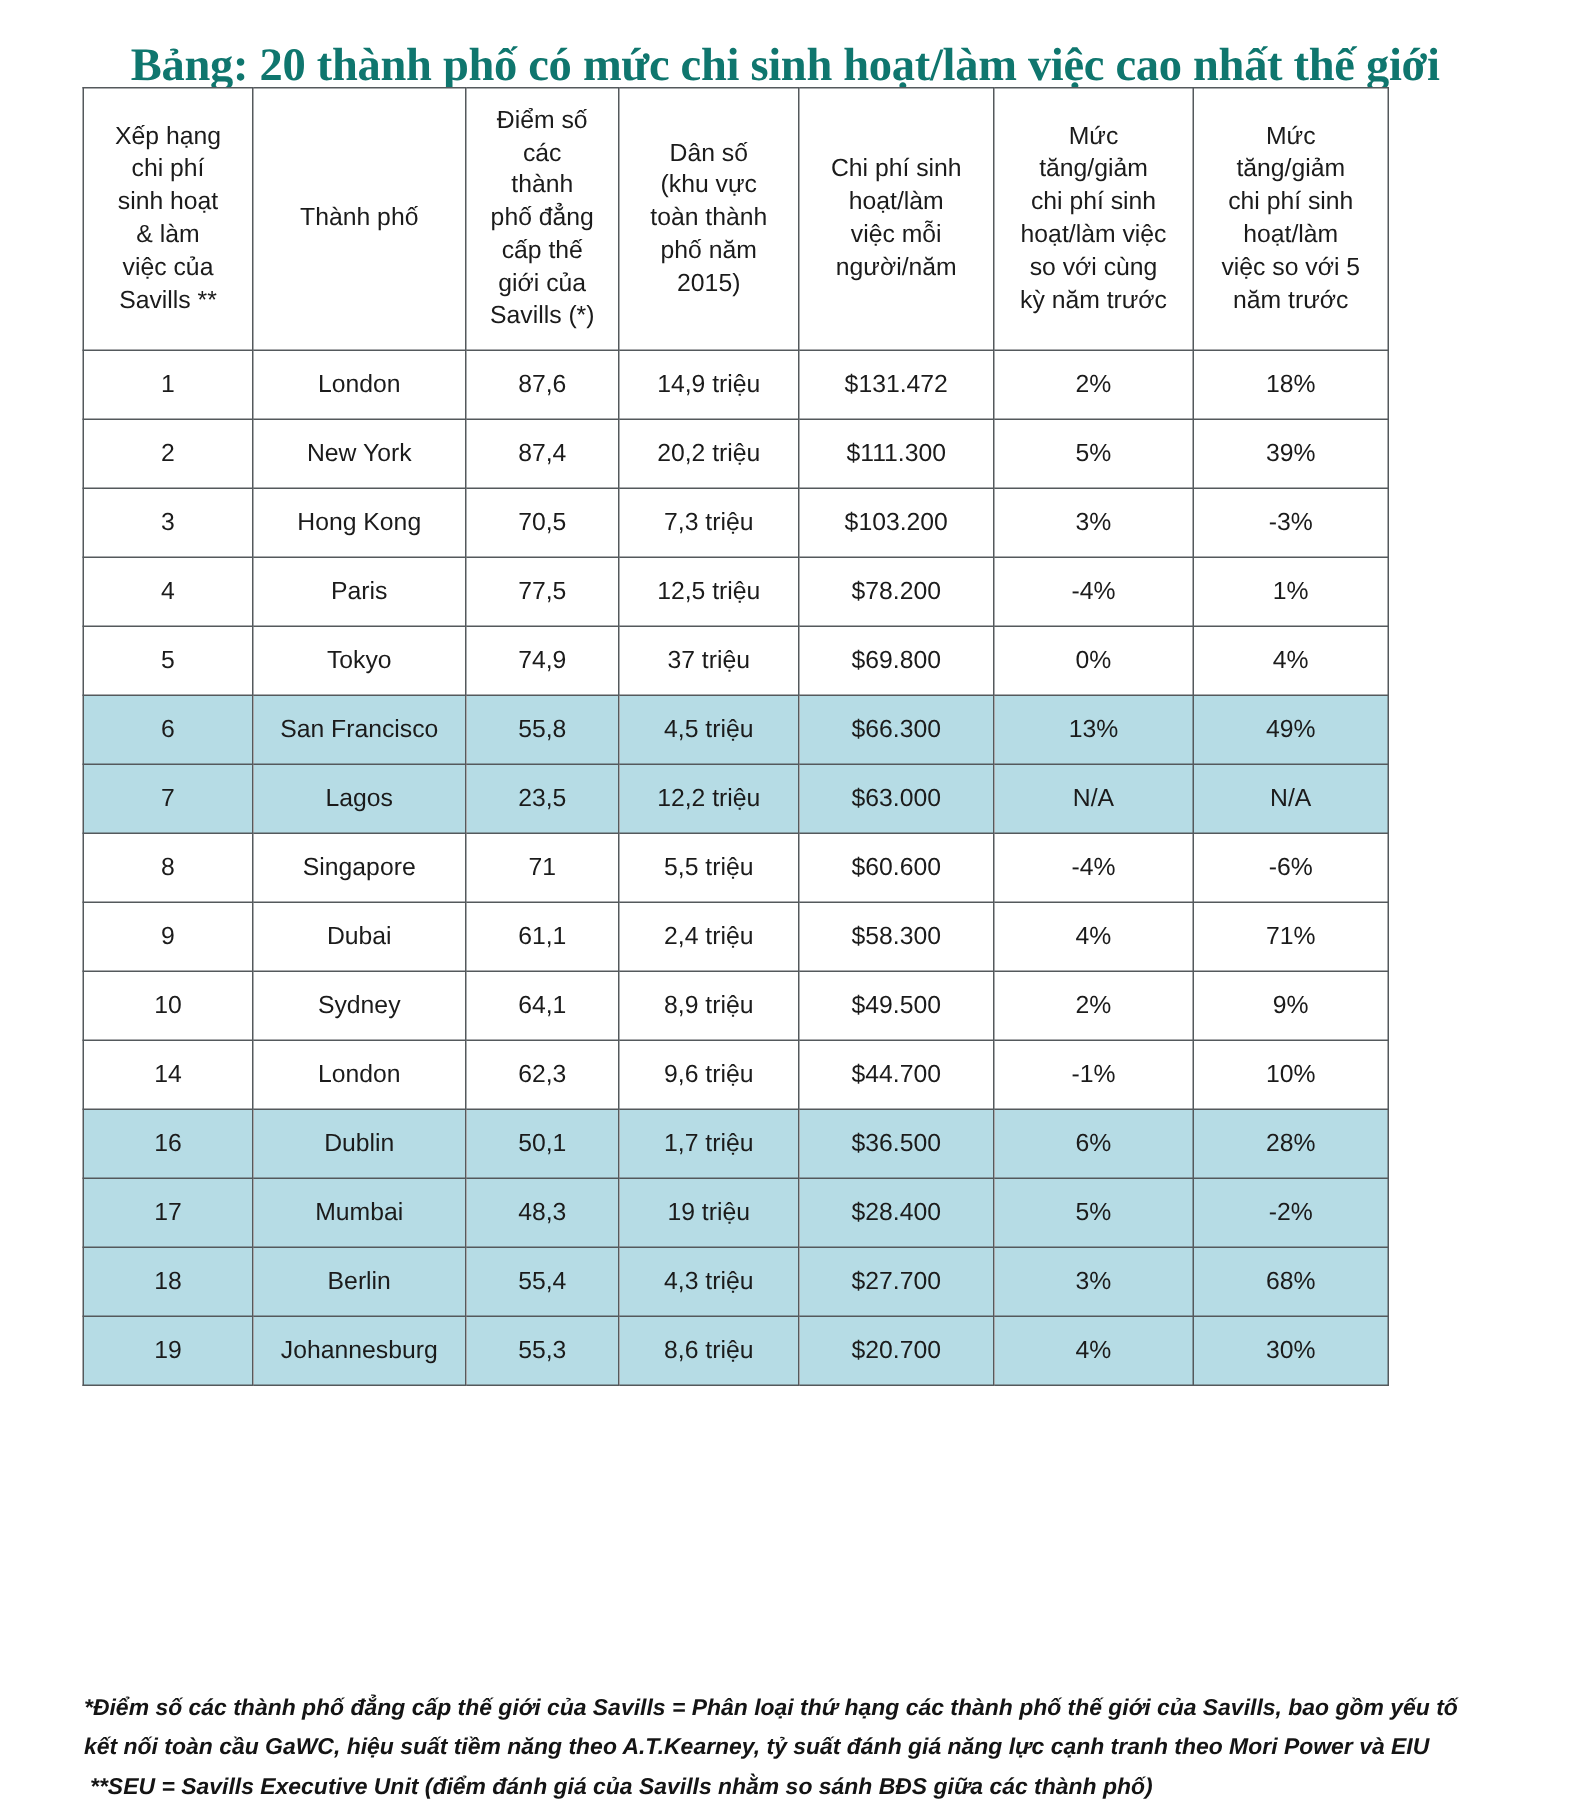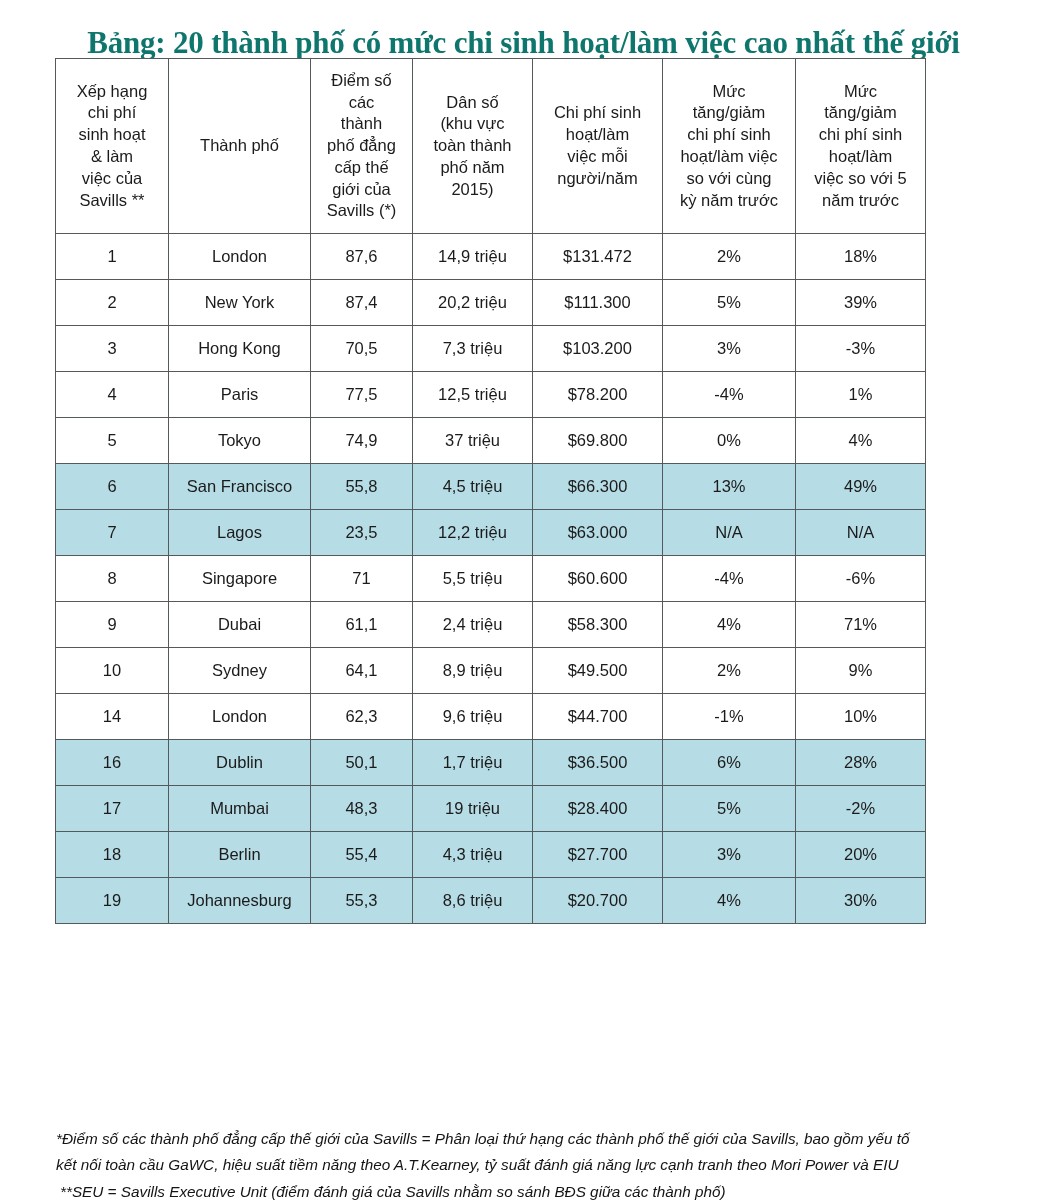--- a/index.html
+++ b/index.html
@@ -108,20 +108,21 @@
     width: 980px;
     font-family: "Liberation Sans", "DejaVu Sans", sans-serif;
     font-style: italic;
     font-size: 15.3px;
     line-height: 1.73;
     color: #141414;
     white-space: nowrap;
   }
   #footnotes .fn {
     display: block;
+    font-weight: bold;
   }
   #footnotes .fn.fn-3 {
     padding-left: 4px;
   }
 </style>
 </head>
 <body>
 
 <h1 id="page-title">Bảng: 20 thành phố có mức chi sinh hoạt/làm việc cao nhất thế giới</h1>
 
@@ -307,21 +308,21 @@
           <td>5%</td>
           <td>-2%</td>
         </tr>
         <tr class="highlight">
           <td>18</td>
           <td>Berlin</td>
           <td>55,4</td>
           <td>4,3 triệu</td>
           <td>$27.700</td>
           <td>3%</td>
-          <td>20%</td>
+          <td>68%</td>
         </tr>
         <tr class="highlight">
           <td>19</td>
           <td>Johannesburg</td>
           <td>55,3</td>
           <td>8,6 triệu</td>
           <td>$20.700</td>
           <td>4%</td>
           <td>30%</td>
         </tr>

